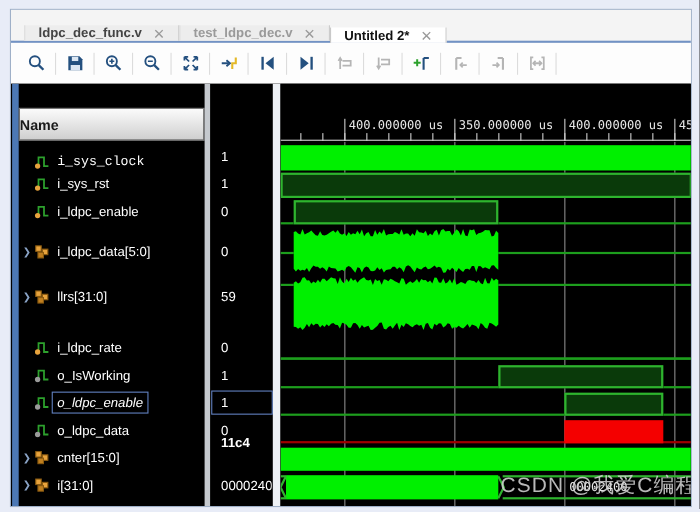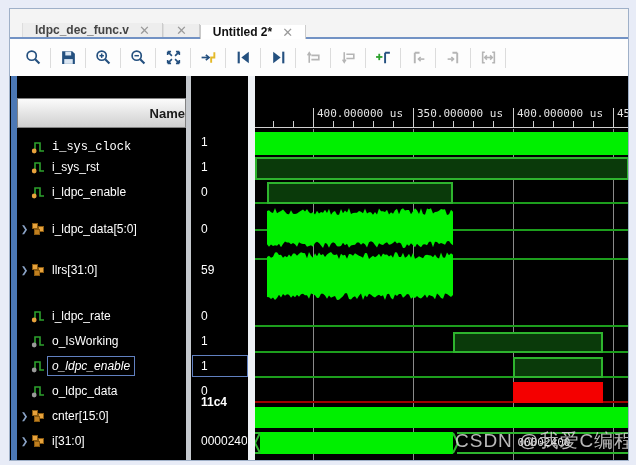--- a/index.html
+++ b/index.html
@@ -15,21 +15,21 @@
   .tab.active .lbl{color:#111;}
   .tab .x{color:#9a9a9a;font-size:13px;line-height:1;}
   
   .toolbar{position:absolute;left:0;top:30px;width:100%;height:37px;background:#fdfdfd;display:flex;align-items:center;padding-left:10px;box-sizing:border-box;}
   .tbi{width:26px;height:26px;display:flex;align-items:center;justify-content:center;border-radius:2px;}
   .sep{width:1px;height:20px;background:#dcdcdc;margin:0 4px;}
   
   .content{position:absolute;left:0;top:67px;width:100%;height:384px;background:#000;overflow:hidden;}
   .accent{position:absolute;left:1px;top:0;width:6px;height:100%;background:#4c78b5;}
   .col-header{position:absolute;top:22px;height:30px;background:linear-gradient(#fbfbfb,#cfcfcf);border:1px solid #828282;box-sizing:border-box;font-size:13px;font-weight:bold;color:#1a1a1a;display:flex;align-items:center;}
-  .name-header{left:7px;width:169px;justify-content:flex-end;}
+  .name-header{left:7px;width:169px;}
   .value-header{left:181px;width:57px;justify-content:flex-end;padding-right:7px;}
   .splitter{position:absolute;top:0;height:100%;}
   .splitter1{left:176px;width:5px;background:#c5c9ce;}
   .splitter2{left:238px;width:7px;background:#eef1f5;}
   
   .nrow{position:absolute;left:8px;width:168px;height:22px;display:flex;align-items:center;color:#fff;font-size:12px;}
   .nrow .tw{width:13px;color:#8aa3c6;font-size:9px;text-align:center;flex:0 0 13px;}
   .nrow .ic{flex:0 0 16px;display:flex;align-items:center;}
   .nrow .nm{white-space:nowrap;padding:2px 4px;border:1px solid transparent;}
   .nrow.sel .nm{border:1px solid #6180c0;}
@@ -55,20 +55,21 @@
 
 <div class="page">
   <div class="window">
 
     <div class="tabbar">
       <div class="tab">
         <span class="lbl">ldpc_dec_func.v</span>
         <span class="x">✕</span>
       </div>
       <div class="tab dim">
+        <span class="lbl">test_ldpc_dec.v</span>
         <span class="x">✕</span>
       </div>
       <div class="tab active">
         <span class="lbl">Untitled 2*</span>
         <span class="x">✕</span>
       </div>
     </div>
 
     <div class="toolbar" id="toolbar">
         <div class="tbi">

